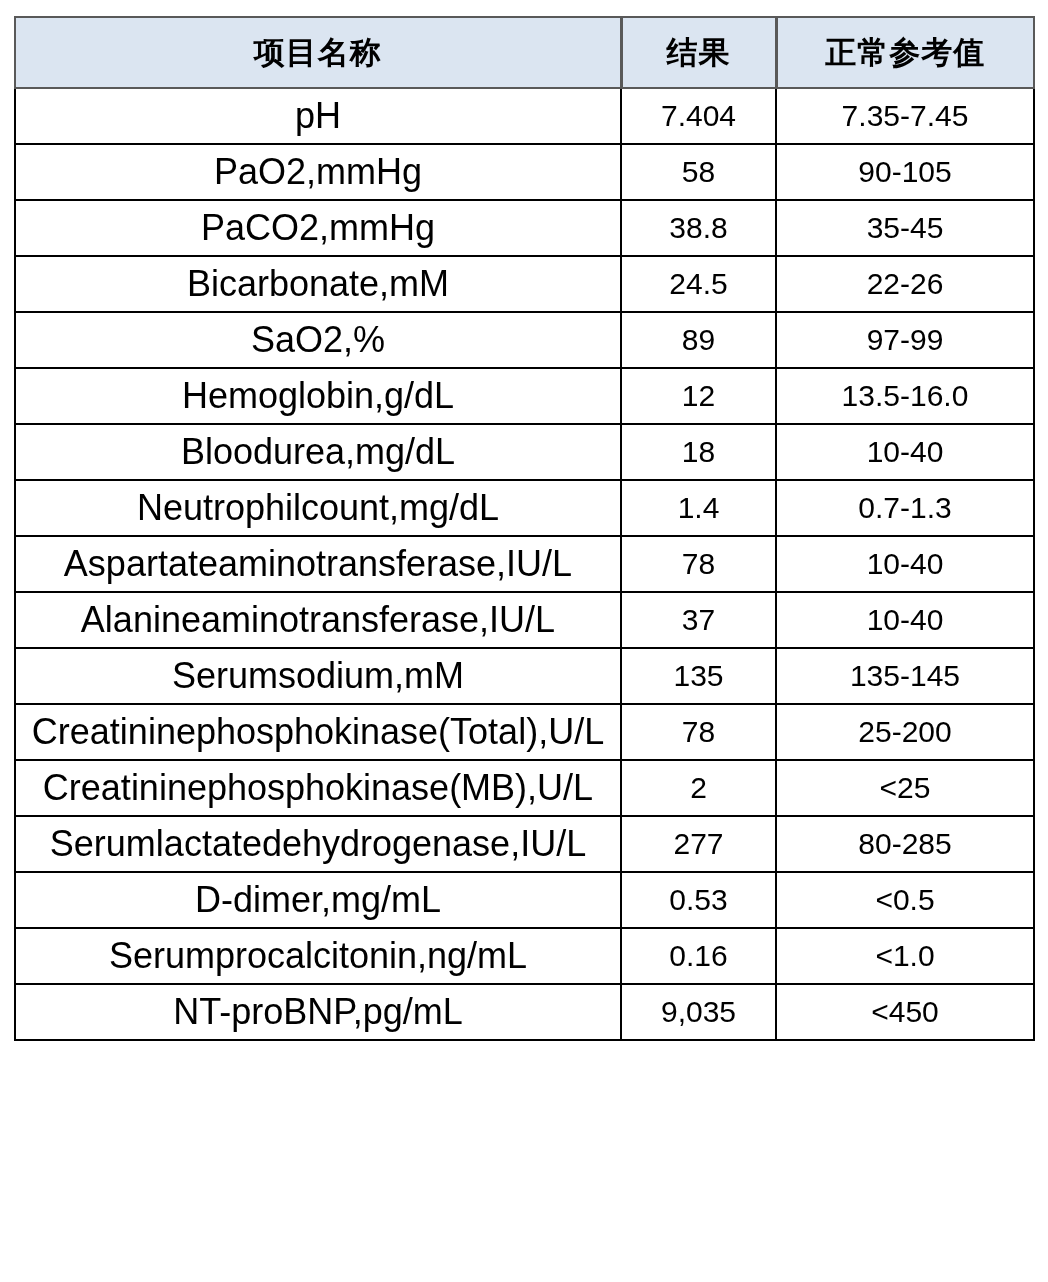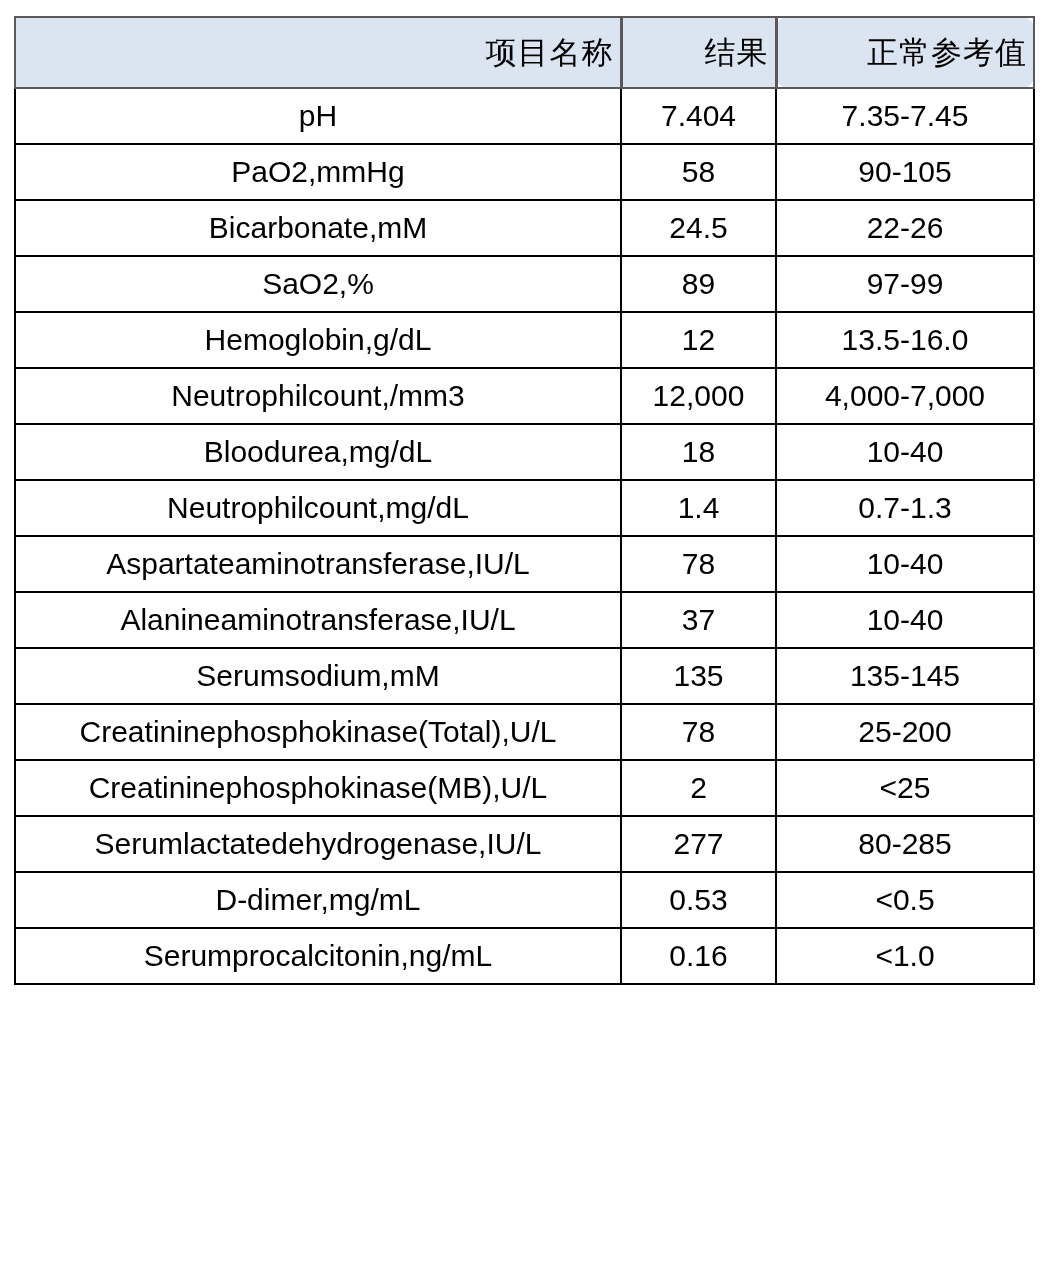--- a/index.html
+++ b/index.html
@@ -31,35 +31,34 @@
   table.lab-table col.col-result { width: 155px; }
   table.lab-table col.col-ref    { width: 258px; }
 
   
   thead tr.header-row th {
     background: #dbe5f1;
     border: 2px solid #595959;
     border-right-width: 3px;
     border-left-width: 3px;
     color: #000000;
-    font-weight: normal;
+    font-weight: bold;
     font-size: 31px;
     line-height: 1;
-    text-align: right;
+    text-align: center;
     vertical-align: middle;
     height: 71px;
     padding: 0 6px;
     box-sizing: border-box;
   }
   thead tr.header-row th.th-name {
     border-left-width: 2px;
   }
   thead tr.header-row th.th-ref {
     border-right-width: 2px;
-    border-radius: 12px;
   }
   thead tr.header-row th .hdr-cjk {
     font-family: "DejaVu Sans", "Liberation Sans", sans-serif;
     letter-spacing: 1px;
   }
 
   
   tbody tr.lab-row td {
     border: 2px solid #000000;
     height: 56px;
@@ -67,21 +66,21 @@
     box-sizing: border-box;
     text-align: center;
     vertical-align: middle;
     color: #000000;
     line-height: 1;
     white-space: nowrap;
     overflow: hidden;
   }
 
   tbody tr.lab-row td.cell-name {
-    font-size: 30px;
+    font-size: 36px;
   }
   tbody tr.lab-row td.cell-result,
   tbody tr.lab-row td.cell-ref {
     font-size: 30px;
   }
 
   
   .fit {
     display: inline-block;
     transform-origin: center center;
@@ -116,40 +115,40 @@
           <td class="cell-name"><span class="fit">pH</span></td>
           <td class="cell-result"><span class="fit">7.404</span></td>
           <td class="cell-ref"><span class="fit">7.35-7.45</span></td>
         </tr>
         <tr class="lab-row">
           <td class="cell-name"><span class="fit">PaO2,mmHg</span></td>
           <td class="cell-result"><span class="fit">58</span></td>
           <td class="cell-ref"><span class="fit">90-105</span></td>
         </tr>
         <tr class="lab-row">
+          <td class="cell-name"><span class="fit">PaCO2,mmHg</span></td>
+          <td class="cell-result"><span class="fit">38.8</span></td>
+          <td class="cell-ref"><span class="fit">35-45</span></td>
+        </tr>
+        <tr class="lab-row">
           <td class="cell-name"><span class="fit">Bicarbonate,mM</span></td>
           <td class="cell-result"><span class="fit">24.5</span></td>
           <td class="cell-ref"><span class="fit">22-26</span></td>
         </tr>
         <tr class="lab-row">
           <td class="cell-name"><span class="fit">SaO2,%</span></td>
           <td class="cell-result"><span class="fit">89</span></td>
           <td class="cell-ref"><span class="fit">97-99</span></td>
         </tr>
         <tr class="lab-row">
           <td class="cell-name"><span class="fit">Hemoglobin,g/dL</span></td>
           <td class="cell-result"><span class="fit">12</span></td>
           <td class="cell-ref"><span class="fit">13.5-16.0</span></td>
         </tr>
         <tr class="lab-row">
-          <td class="cell-name"><span class="fit">Neutrophilcount,/mm3</span></td>
-          <td class="cell-result"><span class="fit">12,000</span></td>
-          <td class="cell-ref"><span class="fit">4,000-7,000</span></td>
-        </tr>
-        <tr class="lab-row">
           <td class="cell-name"><span class="fit">Bloodurea,mg/dL</span></td>
           <td class="cell-result"><span class="fit">18</span></td>
           <td class="cell-ref"><span class="fit">10-40</span></td>
         </tr>
         <tr class="lab-row">
           <td class="cell-name"><span class="fit">Neutrophilcount,mg/dL</span></td>
           <td class="cell-result"><span class="fit">1.4</span></td>
           <td class="cell-ref"><span class="fit">0.7-1.3</span></td>
         </tr>
         <tr class="lab-row">
@@ -185,15 +184,20 @@
         <tr class="lab-row">
           <td class="cell-name"><span class="fit">D-dimer,mg/mL</span></td>
           <td class="cell-result"><span class="fit">0.53</span></td>
           <td class="cell-ref"><span class="fit">&lt;0.5</span></td>
         </tr>
         <tr class="lab-row">
           <td class="cell-name"><span class="fit">Serumprocalcitonin,ng/mL</span></td>
           <td class="cell-result"><span class="fit">0.16</span></td>
           <td class="cell-ref"><span class="fit">&lt;1.0</span></td>
         </tr>
+        <tr class="lab-row">
+          <td class="cell-name"><span class="fit">NT-proBNP,pg/mL</span></td>
+          <td class="cell-result"><span class="fit">9,035</span></td>
+          <td class="cell-ref"><span class="fit">&lt;450</span></td>
+        </tr>
       </tbody>
   </table>
 </div>
 
 </body></html>

